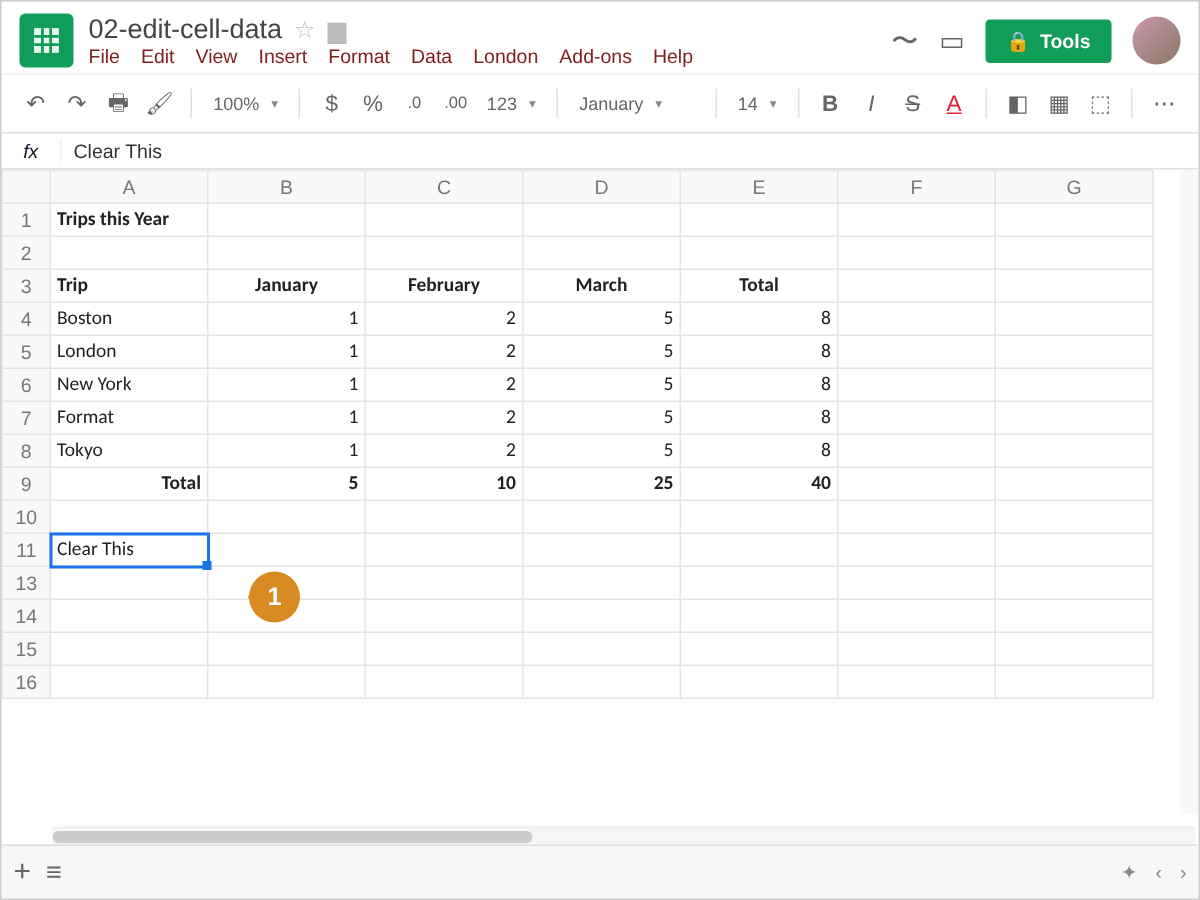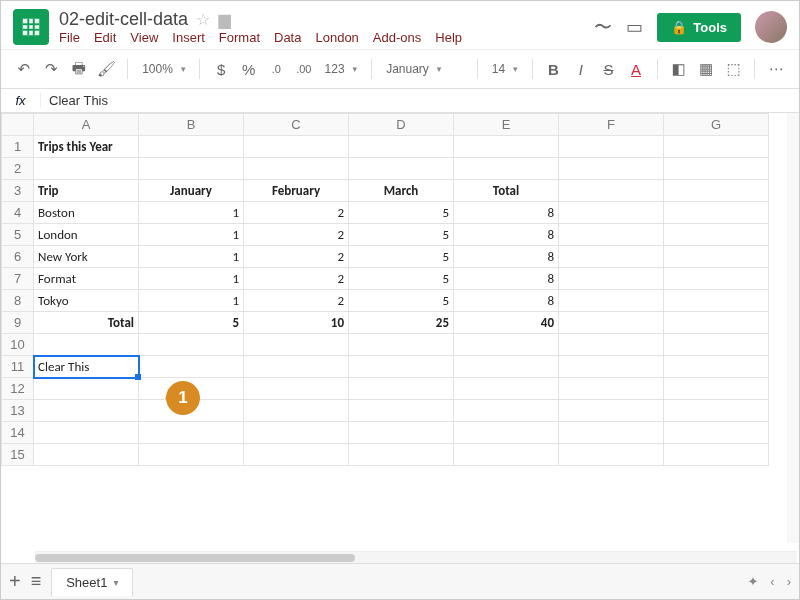--- a/index.html
+++ b/index.html
@@ -241,30 +241,20 @@
           <th class="rowhead">11</th>
           <td class="cell sel">Clear This</td>
           <td class="cell"></td>
           <td class="cell"></td>
           <td class="cell"></td>
           <td class="cell"></td>
           <td class="cell"></td>
           <td class="cell"></td>
         </tr>
   <tr>
-          <th class="rowhead">12</th>
-          <td class="cell"></td>
-          <td class="cell"></td>
-          <td class="cell"></td>
-          <td class="cell"></td>
-          <td class="cell"></td>
-          <td class="cell"></td>
-          <td class="cell"></td>
-        </tr>
-  <tr>
           <th class="rowhead">13</th>
           <td class="cell"></td>
           <td class="cell"></td>
           <td class="cell"></td>
           <td class="cell"></td>
           <td class="cell"></td>
           <td class="cell"></td>
           <td class="cell"></td>
         </tr>
   <tr>
@@ -272,20 +262,30 @@
           <td class="cell"></td>
           <td class="cell"></td>
           <td class="cell"></td>
           <td class="cell"></td>
           <td class="cell"></td>
           <td class="cell"></td>
           <td class="cell"></td>
         </tr>
   <tr>
           <th class="rowhead">15</th>
+          <td class="cell"></td>
+          <td class="cell"></td>
+          <td class="cell"></td>
+          <td class="cell"></td>
+          <td class="cell"></td>
+          <td class="cell"></td>
+          <td class="cell"></td>
+        </tr>
+  <tr>
+          <th class="rowhead">16</th>
           <td class="cell"></td>
           <td class="cell"></td>
           <td class="cell"></td>
           <td class="cell"></td>
           <td class="cell"></td>
           <td class="cell"></td>
           <td class="cell"></td>
         </tr>
 </tbody>
     </table>
@@ -293,22 +293,18 @@
 <div class="callout" style="left:165px; top:268px;">1</div>
 </div>
 
 <div class="hscroll">
   <div class="hscroll-thumb"></div>
 </div>
 
 <div class="sheet-tabs">
   <span class="icon-btn" style="font-size:20px">+</span>
   <span class="icon-btn">≡</span>
-  <div class="sheet-tab">
-    <span>Sheet1</span>
-    <span class="drop">▾</span>
-  </div>
   <div class="tabs-right">
     <span>✦</span>
     <span>‹</span>
     <span>›</span>
   </div>
 </div>
 
 </body></html>

